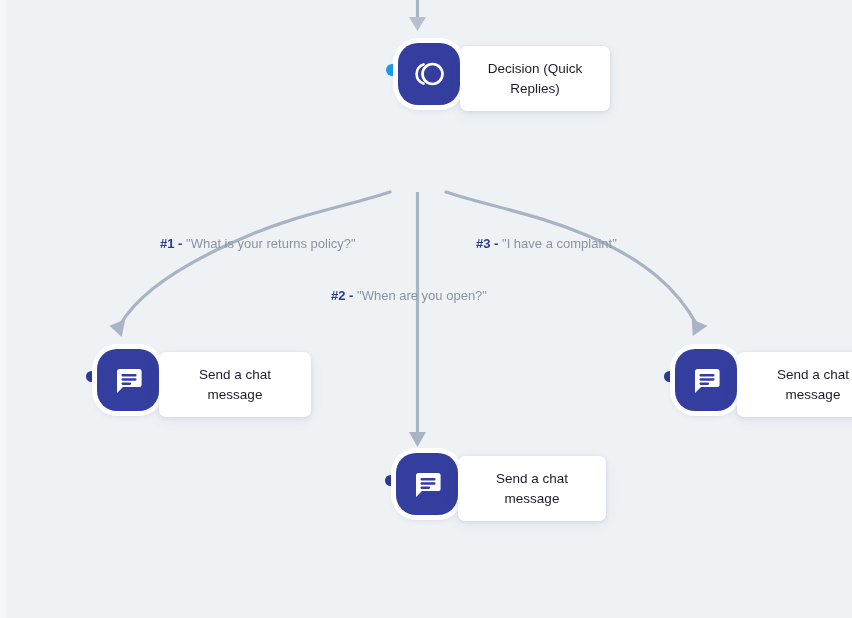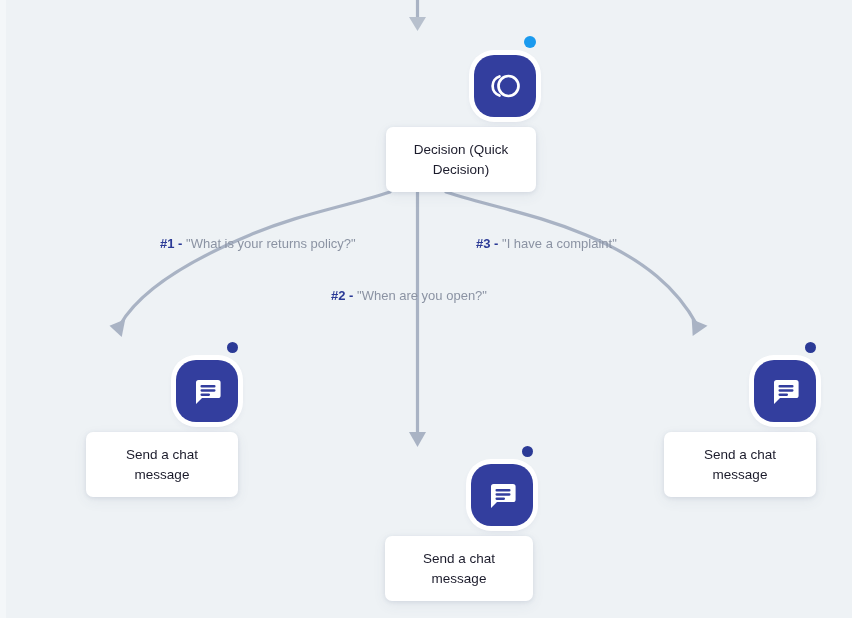--- a/index.html
+++ b/index.html
@@ -33,22 +33,22 @@
     left: 0;
     top: 0;
     width: 852px;
     height: 618px;
   }
 
   
   .node {
     position: absolute;
     display: flex;
-    flex-direction: column;
-    align-items: flex-end;
+    flex-direction: row;
+    align-items: center;
   }
   .node-dot {
     width: 11px;
     height: 11px;
     border-radius: 50%;
     background: #2b3a96;
     margin-bottom: 7px;
   }
   .node-dot.cyan {
     background: #1a9aee;
@@ -164,21 +164,21 @@
   <div class="node" id="node-decision">
     <div class="node-dot cyan"></div>
     <div class="icon-tile">
       <svg width="34" height="30" viewBox="0 0 34 30">
         <circle cx="20.5" cy="15" r="10" fill="none" stroke="#ffffff" stroke-width="2.7"></circle>
         <path d="M 11.5 5.5 A 10 10 0 0 0 11.5 24.5" fill="none" stroke="#ffffff" stroke-width="2.7" stroke-linecap="round"></path>
       </svg>
     </div>
     <div class="node-card">
       <span>Decision (Quick</span><br>
-      <span>Decision)</span>
+      <span>Replies)</span>
     </div>
   </div>
 
   <div class="node" id="node-msg-left">
     <div class="node-dot"></div>
     <div class="icon-tile">
       <svg width="32" height="32" viewBox="0 0 32 32">
         <path d="M 5 5 H 27 A 2.6 2.6 0 0 1 29.6 7.6 V 20.4 A 2.6 2.6 0 0 1 27 23 H 11 L 5 29 V 7.6 A 2.6 2.6 0 0 1 7.6 5 Z" fill="#ffffff"></path>
         <rect x="9.5" y="10" width="15" height="2.5" rx="1.1" fill="#333e9e"></rect>
         <rect x="9.5" y="14.2" width="15" height="2.5" rx="1.1" fill="#333e9e"></rect>

